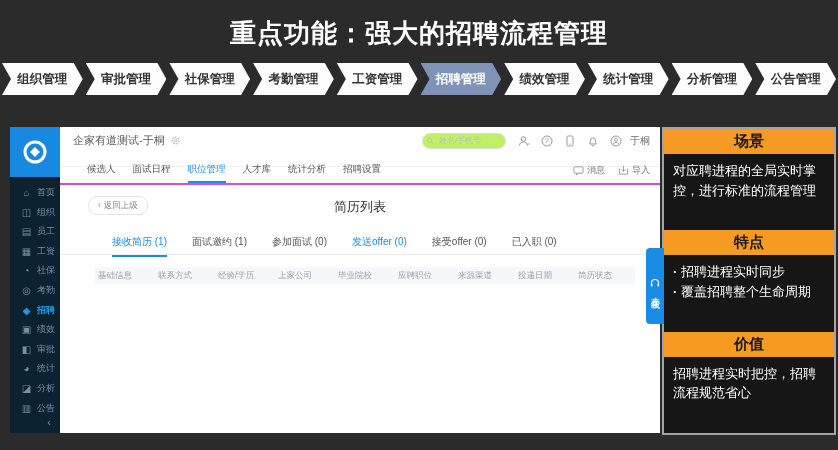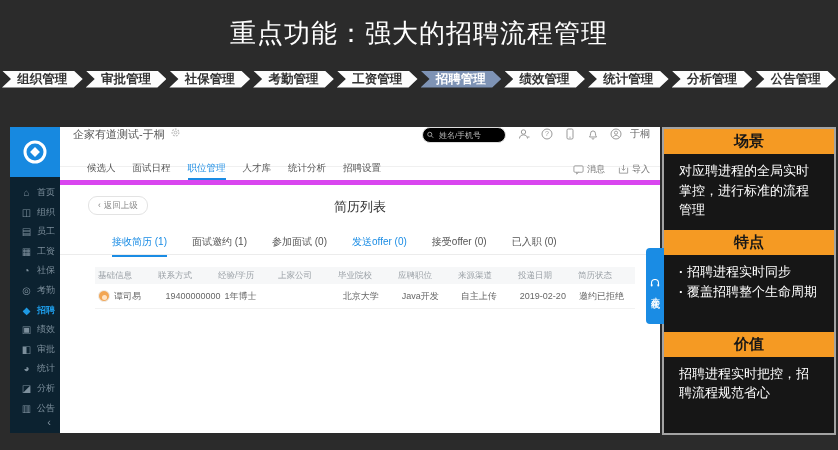--- a/index.html
+++ b/index.html
@@ -2,54 +2,54 @@
 <html><head>
 <meta charset="utf-8">
 <style>
   * { box-sizing: border-box; }
   html,body { margin:0; padding:0; }
   body {
     width:838px; height:450px; position:relative; overflow:hidden;
     background:#2b2b2b; font-family:"Liberation Sans","DejaVu Sans",sans-serif;
   }
   .main-title { position:absolute; top:16px; left:0; width:100%; text-align:center;
-    color:#fff; font-size:26px; font-weight:normal; letter-spacing:1px; }
+    color:#fff; font-size:26px; font-weight:bold; letter-spacing:1px; }
 
   
-  .steps { position:absolute; top:63px; left:2px; right:2px; height:32px; display:flex; gap:3px;align-items:center; }
+  .steps { position:absolute; top:63px; left:2px; right:2px; height:32px; display:flex; gap:3px; }
   .step { flex:1; background:#fdfdfd; color:#333; font-size:12.5px; font-weight:bold;
     display:flex; align-items:center; justify-content:center; white-space:nowrap;
     clip-path:polygon(0 0, calc(100% - 9px) 0, 100% 50%, calc(100% - 9px) 100%, 0 100%, 9px 50%); }
   .step.active { background:#7e93b5; color:#fff; }
 
   
   .app { position:absolute; left:10px; top:127px; width:650px; height:306px; background:#fff; }
   .logo { position:absolute; left:0; top:0; width:50px; height:50px; background:#1789e0;
     display:flex; align-items:center; justify-content:center; }
   .sidebar { position:absolute; left:0; top:50px; width:50px; height:256px; background:#0c2230;
     display:flex; flex-direction:column; padding-top:9px; gap:6.6px; }
   .side-item { display:flex; align-items:center; gap:5px; padding-left:11px; height:13px;
     color:#7d8f9c; font-size:9px; cursor:default; }
   .side-item .ico { font-size:10px; width:11px; text-align:center; }
   .side-item.active { color:#1e9ae4; font-weight:bold; }
   .collapse { position:absolute; bottom:5px; right:9px; color:#7d8f9c; font-size:11px; }
 
   .app-header { position:absolute; left:50px; top:0; right:0; height:40px;
-    border-bottom:1px solid #f0f0f0; display:flex; align-items:flex-start; padding:0 10px 12px 13px; }
+    border-bottom:1px solid #f0f0f0; display:flex; align-items:center; padding:0 10px 12px 13px; }
   .company { font-size:11px; color:#555; }
   .gear { margin-left:5px; display:flex; }
   .search-box { margin-left:auto; width:84px; height:16px; border:1px solid #ddd; border-radius:8px;
-    display:flex; align-items:center; padding:0 4px; gap:3px; background:#000000; }
+    display:flex; align-items:center; padding:0 4px; gap:3px; background:#bef264; }
   .search-box input { border:none; outline:none; width:100%; font-size:8px; color:#777; background:transparent; }
   .search-box input::placeholder { color:#bbb; }
   .hdr-icons { display:flex; align-items:center; gap:11px; margin-left:12px; color:#999; }
   .user-chip { display:flex; align-items:center; gap:8px; font-size:10px; color:#666; }
 
   .app-nav { position:absolute; left:50px; top:31px; right:0; height:27px;
-    border-bottom:5px solid #d946ef; display:flex; align-items:stretch; padding-left:27px; gap:17px; }
+    border-bottom:2px solid #d946ef; display:flex; align-items:stretch; padding-left:27px; gap:17px; }
   .nav-tab { font-size:9.5px; color:#555; display:flex; align-items:center;
     border-bottom:2px solid transparent; }
   .nav-tab.active { color:#1a8ce4; border-bottom-color:#1a8ce4; }
   .nav-actions { margin-left:auto; margin-right:10px; display:flex; gap:13px; align-items:center;
     color:#777; font-size:9px; }
   .nav-action { display:flex; align-items:center; gap:3px; }
 
   .content { position:absolute; left:50px; top:58px; right:0; bottom:0; background:#fff; }
   .back-pill { position:absolute; left:28px; top:11px; border:1px solid #e3e3e3; border-radius:9px;
     font-size:8.5px; color:#888; padding:2.5px 9px; background:#fff; display:flex; gap:3px; }
@@ -74,21 +74,21 @@
     border-radius:4px 0 0 4px; color:#fff; display:flex; flex-direction:column; align-items:center;
     justify-content:center; gap:2px; z-index:5; }
   .online-label { writing-mode:vertical-rl; text-orientation:upright; font-size:9px; letter-spacing:1px; }
 
   
   .info-panel { position:absolute; left:662px; top:127px; width:174px; height:308px;
     border:2px solid #a3a3a3; background:#161616; display:flex; flex-direction:column; }
   .panel-sec { flex:1; display:flex; flex-direction:column; }
   .sec-head { background:#f59a23; color:#161616; font-weight:bold; font-size:15px;
     text-align:center; padding:3px 0; }
-  .sec-body { flex:1; padding:7px 15px; color:#fff; font-size:13px; line-height:1.5; }
+  .sec-body { flex:1; padding:7px 9px; color:#fff; font-size:13px; line-height:1.5; }
   .bullet { padding-left:11px; text-indent:-11px; }
   .bullet::before { content:"· "; font-weight:bold; }
 
   svg.ic { display:block; }
 </style>
 </head>
 <body>
 
 <div class="main-title">重点功能：强大的招聘流程管理</div>
 
@@ -258,34 +258,20 @@
         <span class="t-cell">基础信息</span>
         <span class="t-cell">联系方式</span>
         <span class="t-cell">经验/学历</span>
         <span class="t-cell">上家公司</span>
         <span class="t-cell">毕业院校</span>
         <span class="t-cell">应聘职位</span>
         <span class="t-cell">来源渠道</span>
         <span class="t-cell">投递日期</span>
         <span class="t-cell">简历状态</span>
       </div>
-      <div class="t-row">
-        <span class="t-cell base">
-          <span class="avatar-dot"></span>
-          <span>谭司易</span>
-        </span>
-        <span class="t-cell">19400000000</span>
-        <span class="t-cell">1年博士</span>
-        <span class="t-cell"></span>
-        <span class="t-cell">北京大学</span>
-        <span class="t-cell">Java开发</span>
-        <span class="t-cell">自主上传</span>
-        <span class="t-cell">2019-02-20</span>
-        <span class="t-cell">邀约已拒绝</span>
-      </div>
     </div>
   </div>
 </div>
 
 <div class="online-tab">
   <svg class="ic" width="10" height="9" viewBox="0 0 10 9">
       <path d="M1.5 6 v-2 a3.5 3.5 0 0 1 7 0 v2" fill="none" stroke="#fff" stroke-width="1.1"></path>
       <rect x="0.8" y="5" width="1.8" height="2.6" rx="0.8" fill="#fff"></rect>
       <rect x="7.4" y="5" width="1.8" height="2.6" rx="0.8" fill="#fff"></rect>
     </svg>

